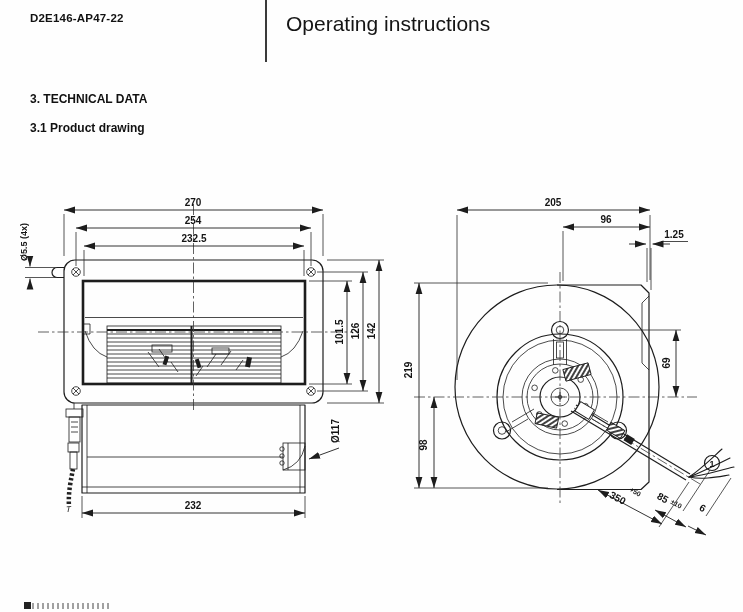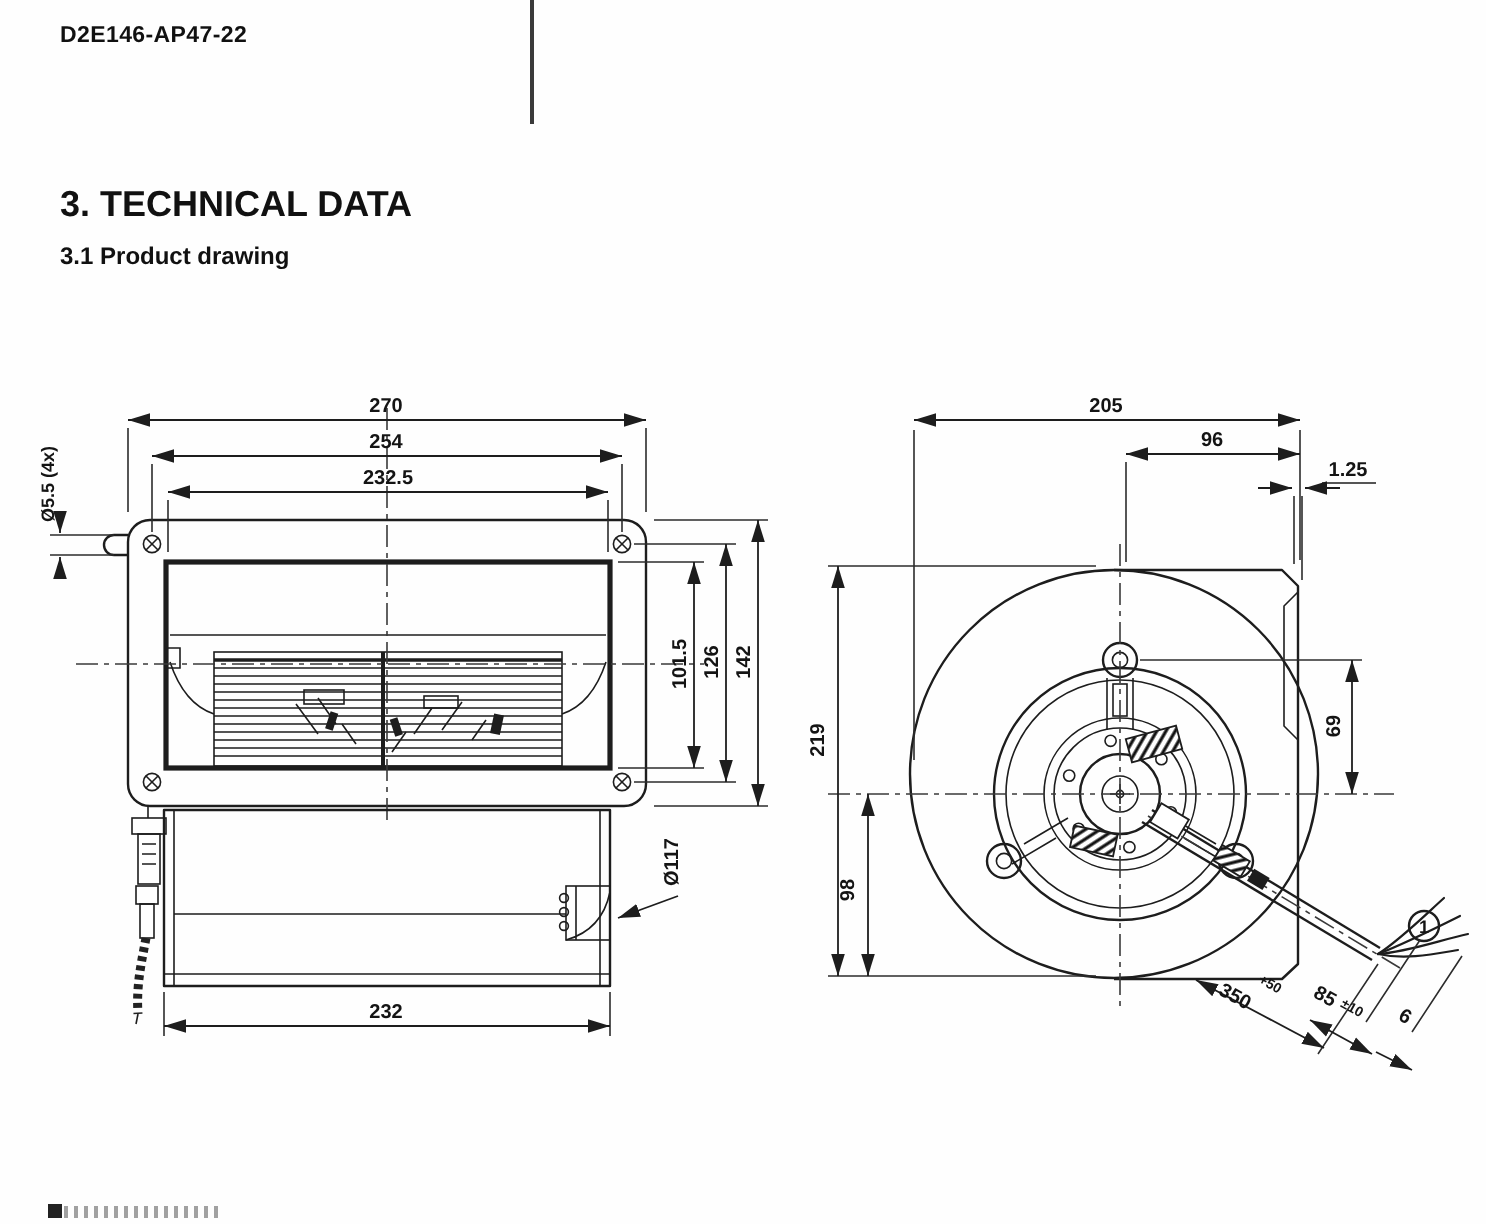--- a/index.html
+++ b/index.html
@@ -1,21 +1,21 @@
 <!DOCTYPE html>
 <html><head>
 <meta charset="utf-8">
 <style>
   html,body{margin:0;padding:0;background:#e8e8e8;}
   .page{position:relative;width:743px;height:612px;background:#fefefe;
         font-family:"Liberation Sans",sans-serif;color:#111;overflow:hidden;}
   .model{position:absolute;left:30px;top:12px;font-size:11.5px;font-weight:bold;letter-spacing:.2px;}
   .divider{position:absolute;left:265px;top:0;width:2px;height:62px;background:#3a3a3a;}
   .title{position:absolute;left:286px;top:12px;font-size:21px;font-weight:400;color:#151515;}
-  .h1{position:absolute;left:30px;top:92px;font-size:18px;font-weight:bold;}
+  .h1{position:absolute;left:30px;top:92px;font-size:12px;font-weight:bold;}
   .h2{position:absolute;left:30px;top:121px;font-size:12px;font-weight:bold;}
   svg.draw{position:absolute;left:0;top:0;}
   svg text{font-family:"Liberation Sans",sans-serif;font-size:10px;font-weight:bold;fill:#141414;}
   svg text.t7{font-size:7px;}
   svg text.t9{font-size:9px;}
   .ln{fill:none;stroke:#1d1d1d;stroke-width:1.2;stroke-linejoin:round;}
   .tn{fill:none;stroke:#1d1d1d;stroke-width:0.8;}
   .tk{fill:none;stroke:#1d1d1d;stroke-width:2.6;}
   .dim{fill:none;stroke:#1d1d1d;stroke-width:0.9;}
   .ext{fill:none;stroke:#2c2c2c;stroke-width:0.8;}
@@ -25,20 +25,21 @@
      background:repeating-linear-gradient(90deg,#555 0 2px,transparent 2px 5px);}
   .footer-mark{position:absolute;left:24px;top:602px;width:7px;height:7px;background:#222;}
 </style>
 </head>
 <body>
 
 <div class="page">
 
   <div class="model">D2E146-AP47-22</div>
   <div class="divider"></div>
+  <div class="title">Operating instructions</div>
   <div class="h1">3. TECHNICAL DATA</div>
   <div class="h2">3.1 Product drawing</div>
 
   <svg class="draw" width="743" height="612" viewBox="0 0 743 612">
     <defs>
       <marker id="ar" viewBox="0 0 11 8" refX="11" refY="4" markerWidth="11" markerHeight="8" markerUnits="userSpaceOnUse" orient="auto-start-reverse">
         <path d="M0,0.6 L11,4 L0,7.4 Z" fill="#1d1d1d"></path>
       </marker>
       <pattern id="hat" width="4" height="4" patternUnits="userSpaceOnUse" patternTransform="rotate(45)">
         <rect width="4" height="4" fill="#fff"></rect>

